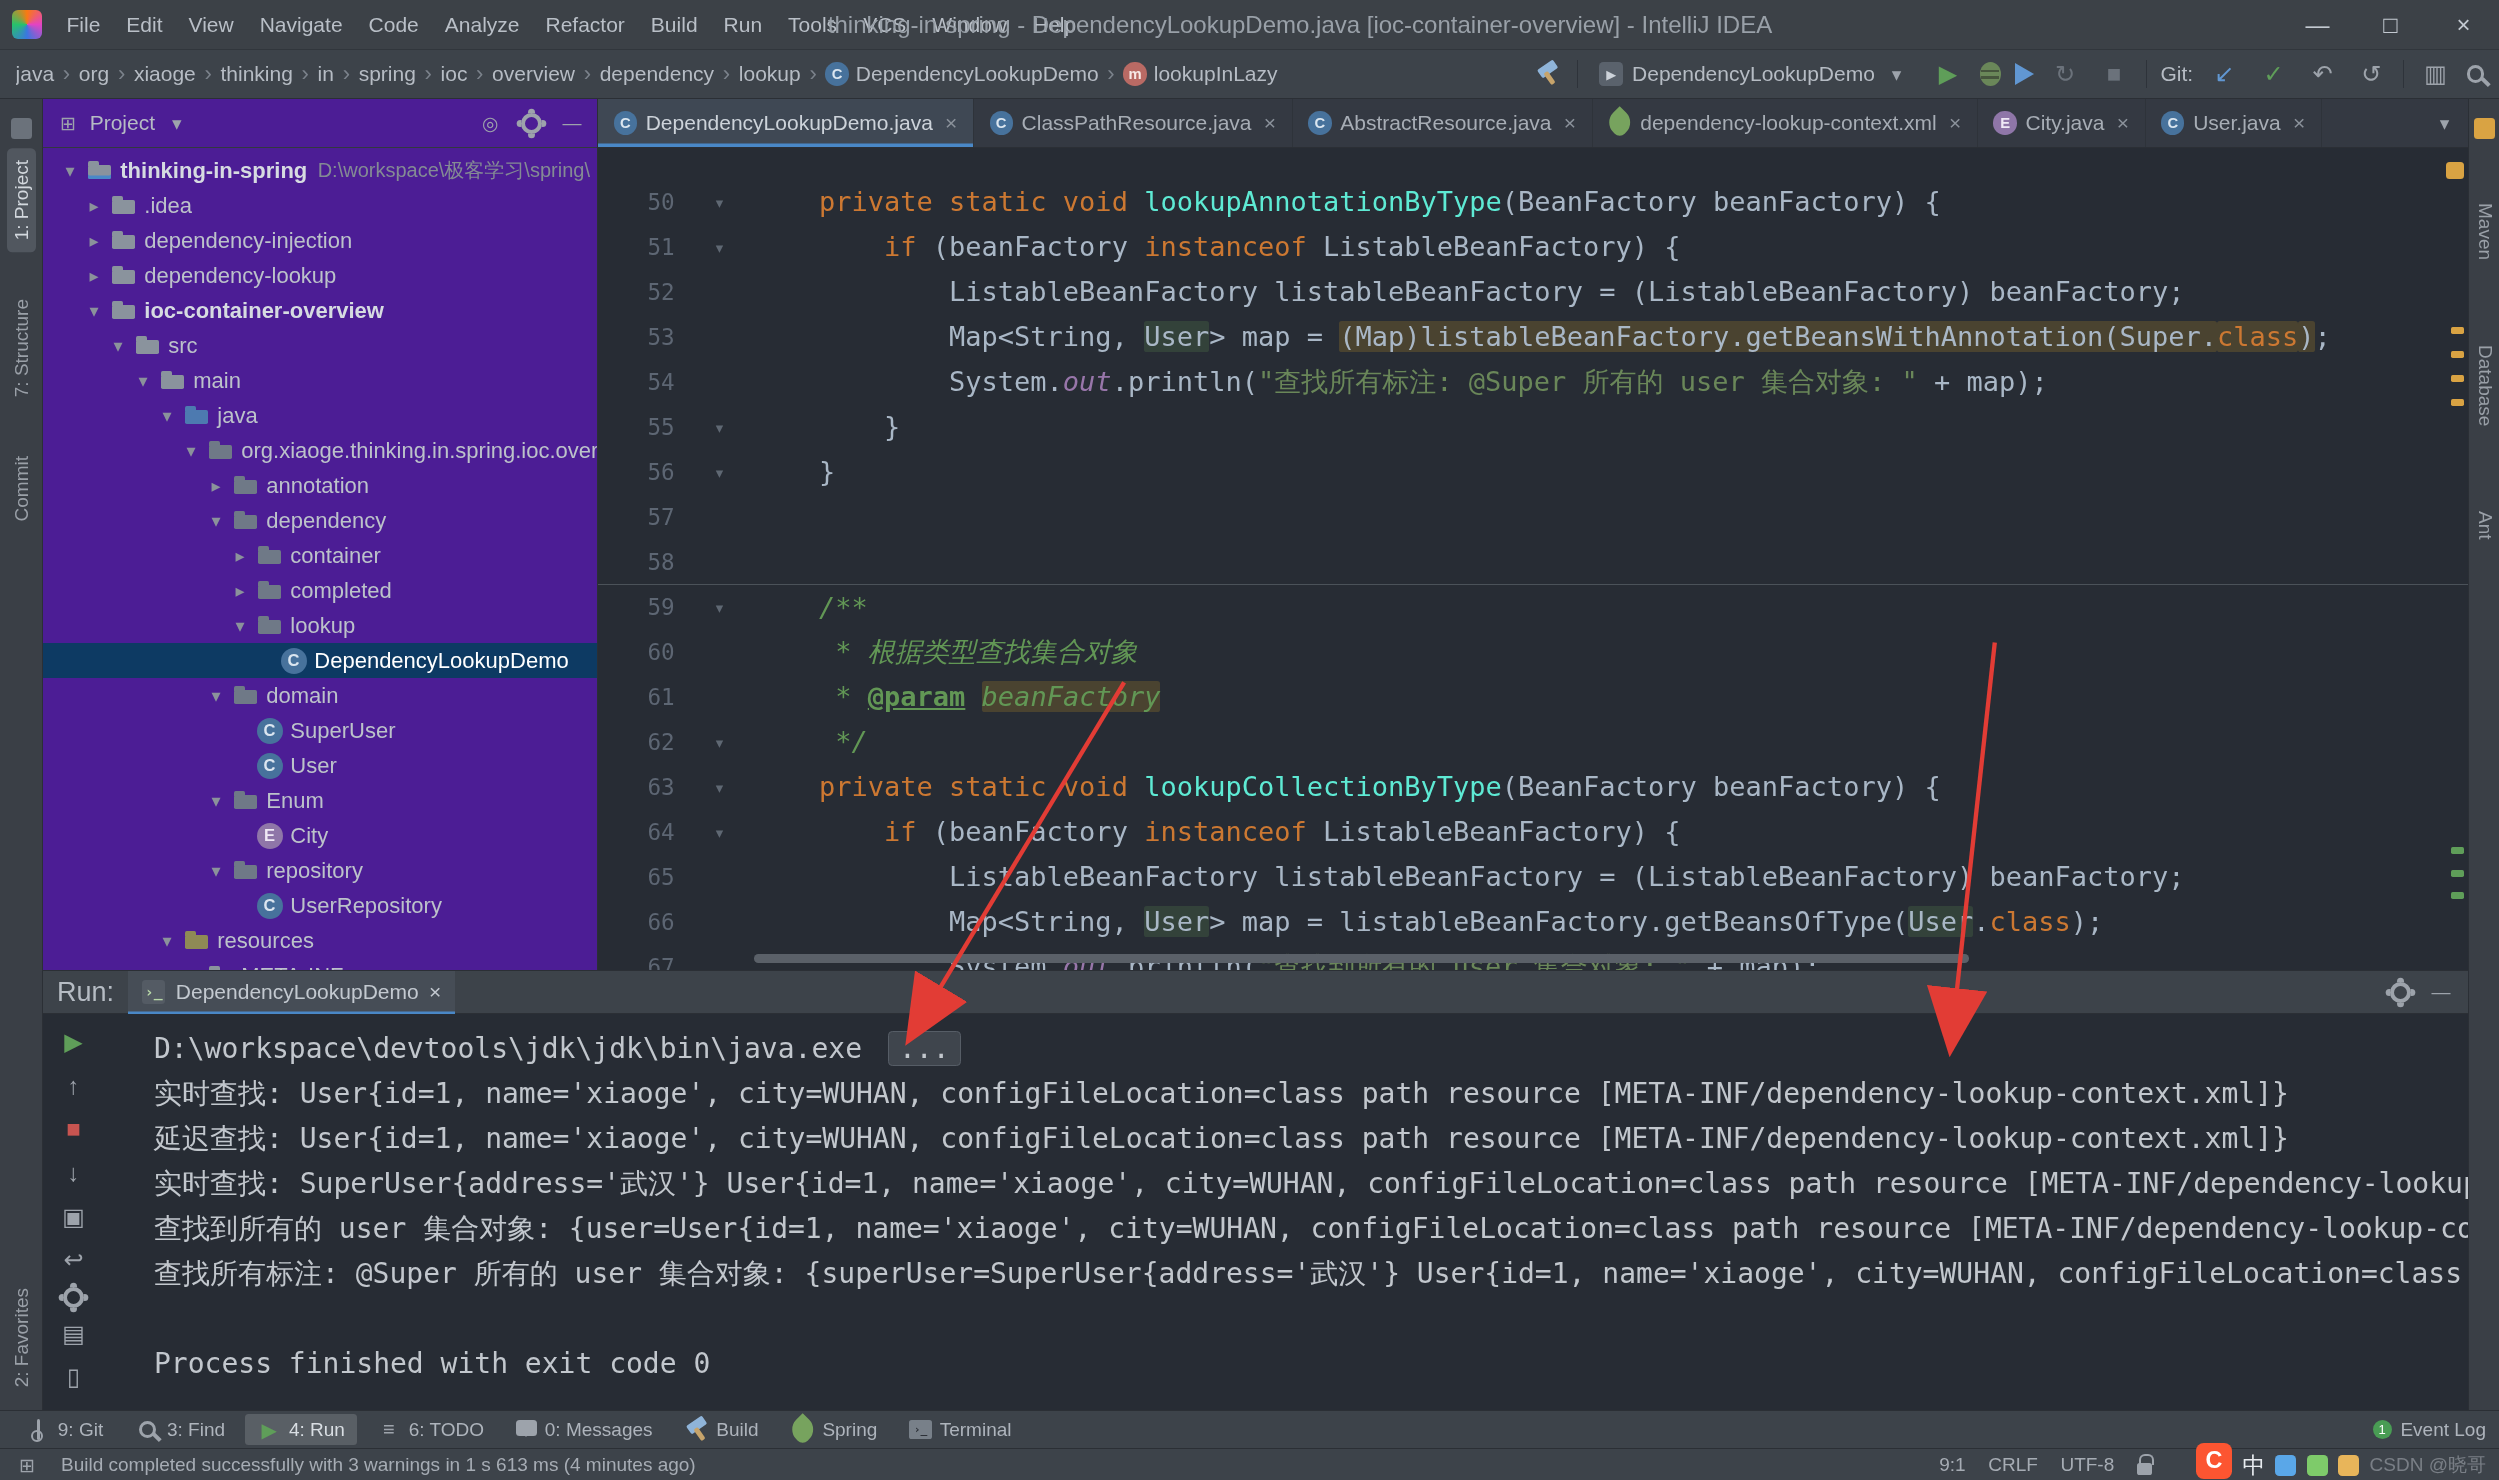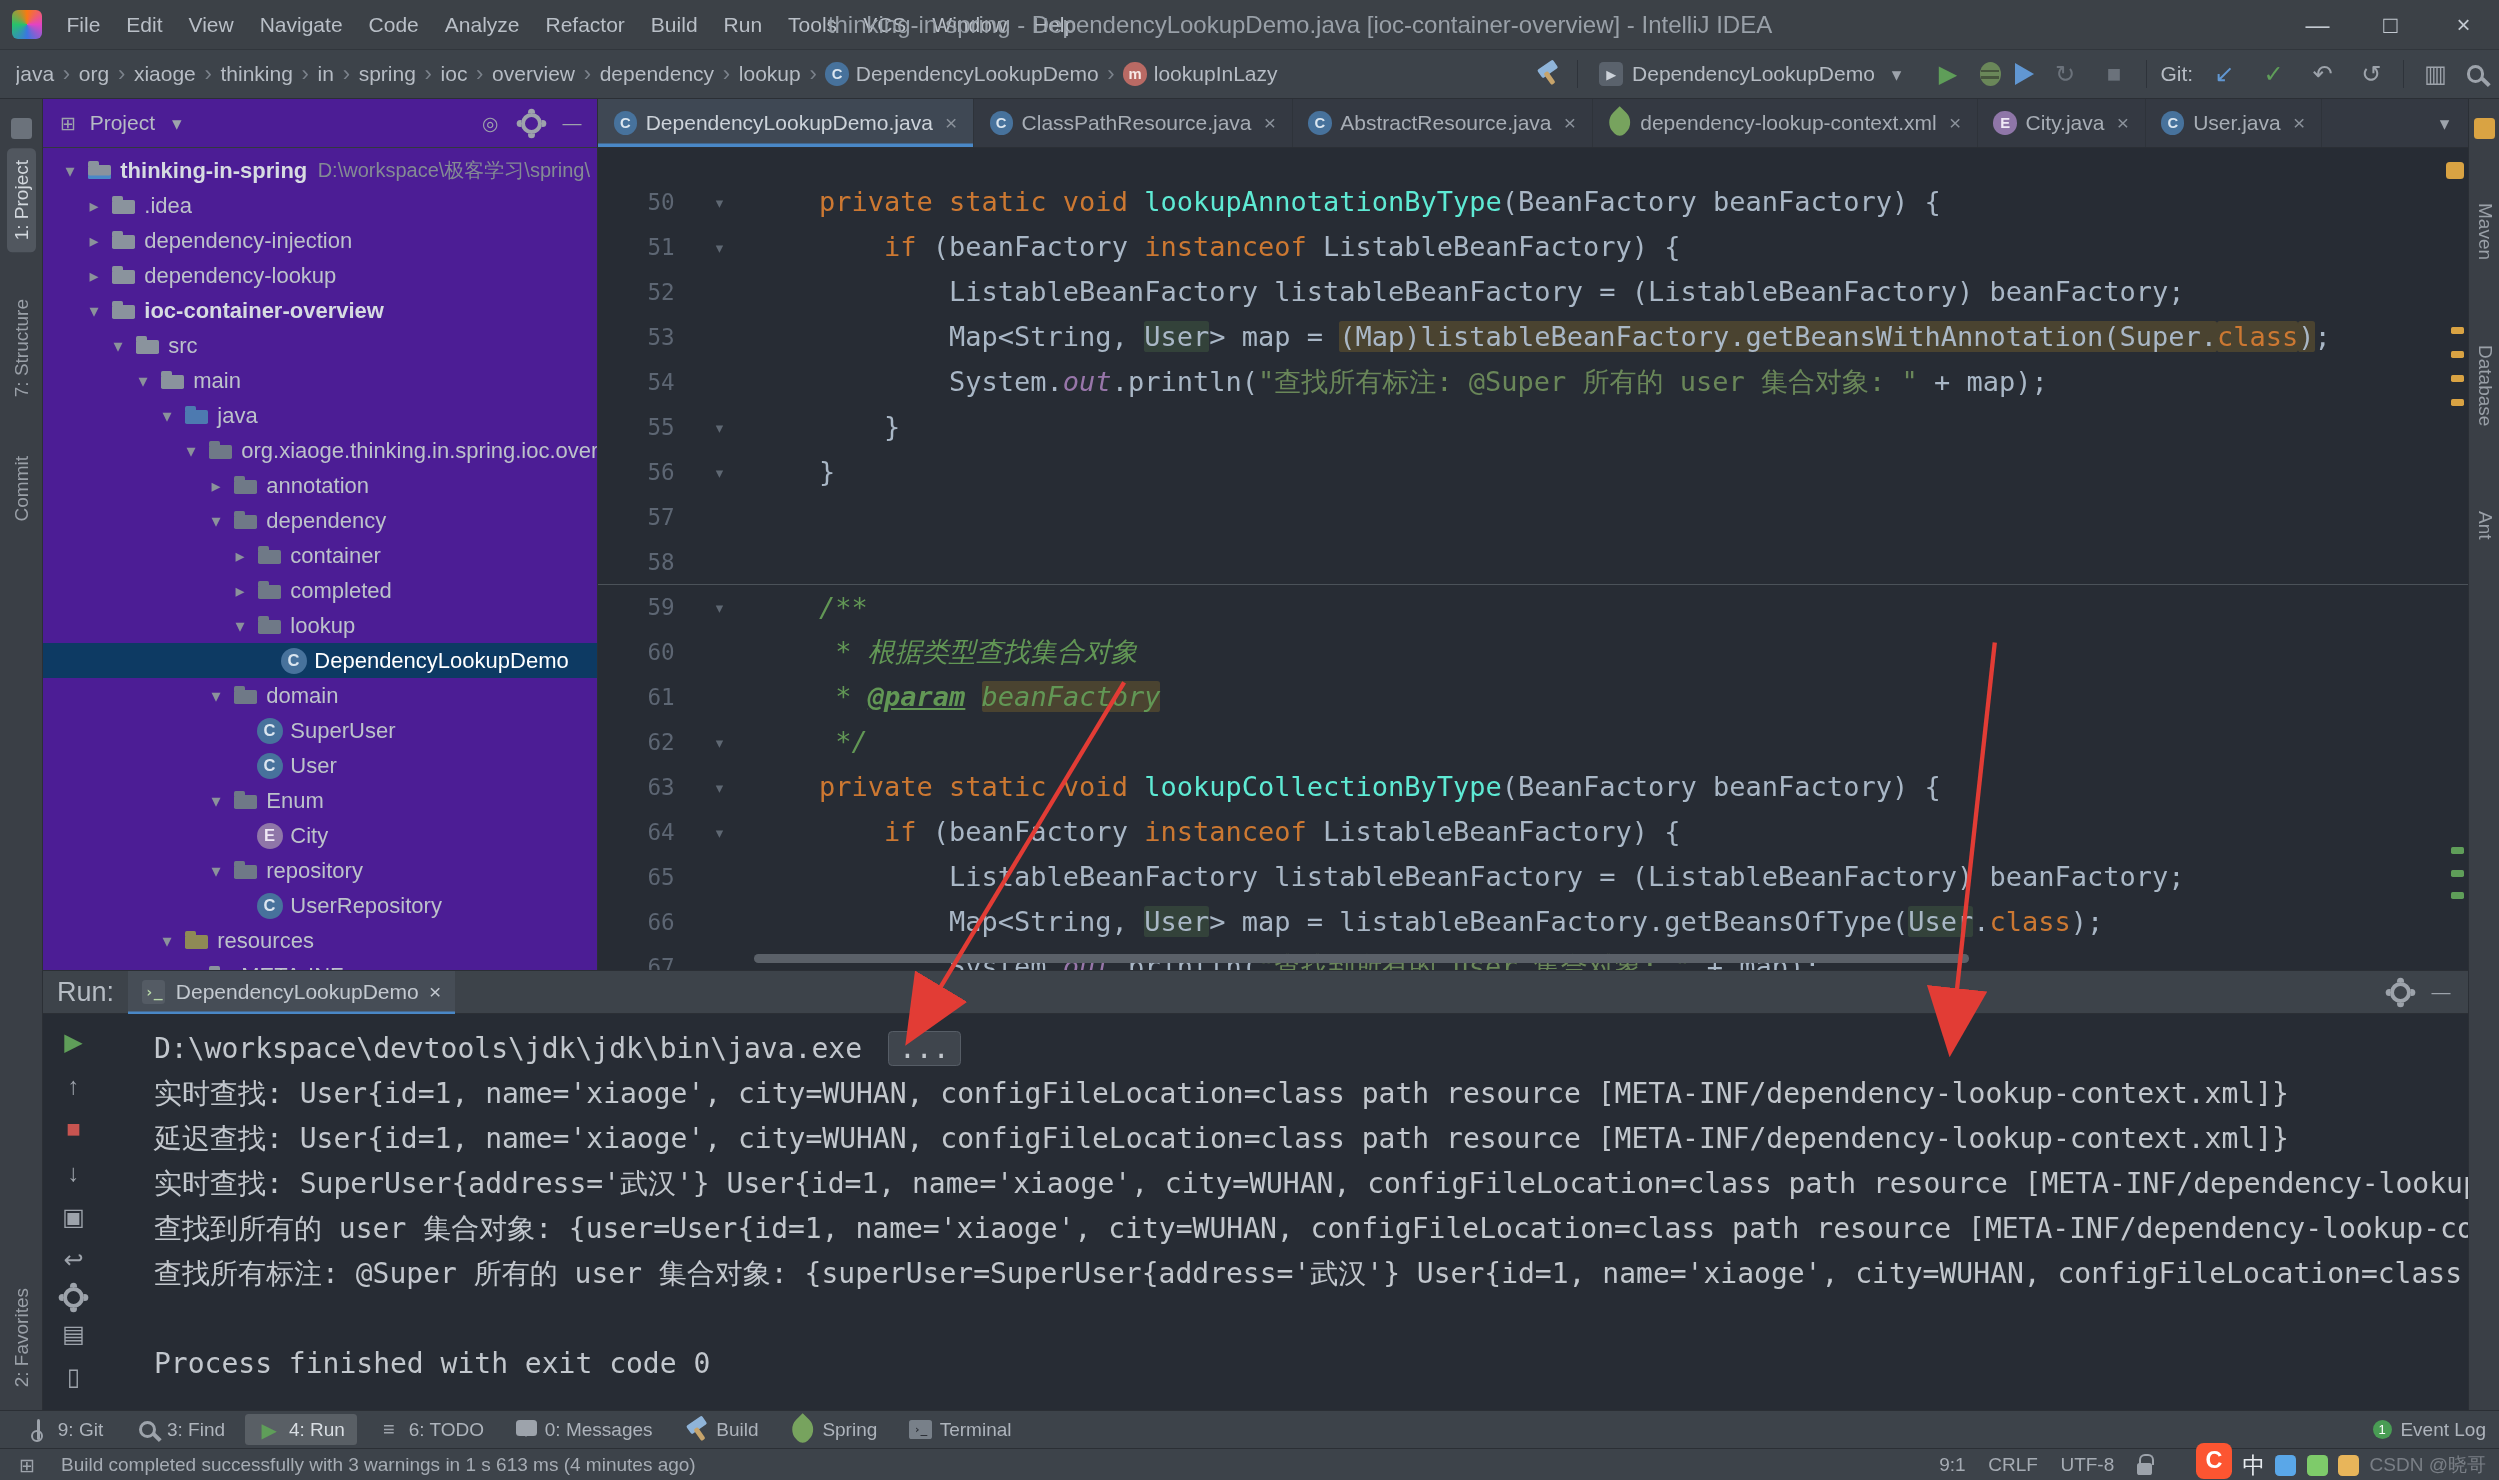--- a/index.html
+++ b/index.html
@@ -102,21 +102,21 @@
 .tabbar-right{margin-left:auto;display:flex;align-items:center;gap:12px;padding-right:10.4px}
 .code-wrap{flex:1;position:relative;overflow:hidden;font-family:"DejaVu Sans Mono",monospace}
 .code-area{padding-top:31px}
 .code-line{display:flex;height:45px;align-items:center;font-size:27px;color:#a9b7c6;white-space:pre}
 .code-line.sep{border-top:0.9px solid #4b5259}
 .gut-num{width:87px;flex:none;text-align:right;padding-right:10.4px;font-size:22.6px;color:#5d6673}
 .gut-fold{width:69px;flex:none;text-align:center;font-size:19px;color:#5f6873}
 .code-text{white-space:pre}
 .c-k{color:#cc7832}.c-m{color:#5eead4}.c-s{color:#6a8759}
 .c-c{color:#629755;font-style:italic}
-.c-ct{color:#629755;font-style:italic;font-weight:700;text-decoration:underline}
+.c-ct{color:#629755;font-weight:700;text-decoration:underline}
 .c-f{color:#9876aa;font-style:italic}
 .b-w{background:#4a4330;border-radius:2.6px}
 .b-g{background:#33423a;border-radius:2.6px}
 .hscroll{position:absolute;left:156px;bottom:7px;width:1215px;height:8.7px;border-radius:4.3px;background:#5a6068}
 .an-stripe{position:absolute;right:1.7px;top:5.2px;bottom:0;width:19px}
 .mark{position:absolute;right:2.6px;width:13px;height:7px;border-radius:1.7px;background:#d9a343}
 .mark.green{background:#5f9e59}
 .mark.square{width:17.4px;height:17.4px;border-radius:3.5px}
 
 

